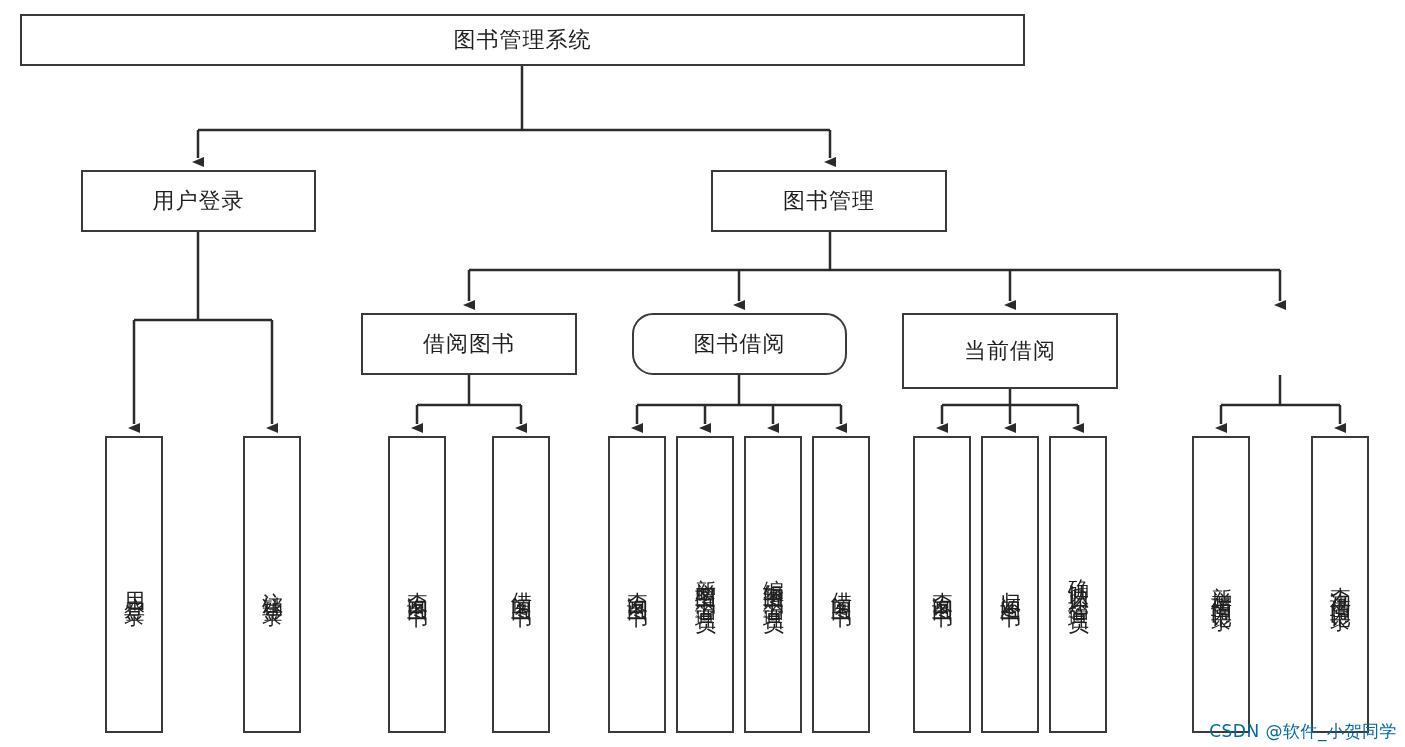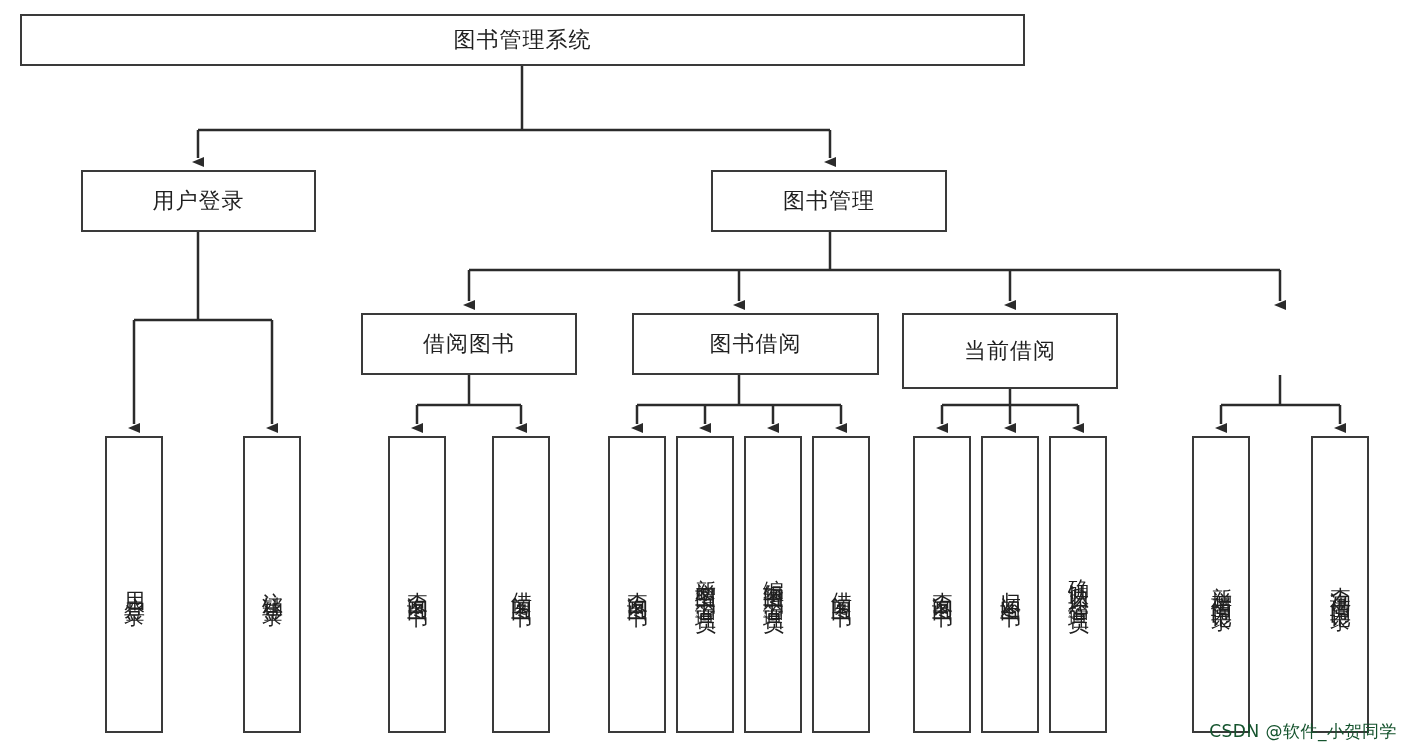--- a/index.html
+++ b/index.html
@@ -19,21 +19,21 @@
   .node.v{
     writing-mode:vertical-rl;
     text-orientation:upright;
     font-size:21px;
     letter-spacing:5px;
     line-height:1;
     padding:6px 0;
   }
   .watermark{
     position:absolute;right:8px;bottom:4px;
-    font-size:17px;color:#14532d;white-space:nowrap;
+    font-size:17px;color:#0369a1;white-space:nowrap;
     letter-spacing:0.5px;
   }
 </style>
 </head>
 <body>
 
 <div id="stage">
 
   <svg id="wires" viewBox="0 0 1405 747" xmlns="http://www.w3.org/2000/svg">
     <defs>
@@ -84,21 +84,21 @@
       <path d="M1340,405 L1340,424" marker-end="url(#arw)"></path>
     </g>
   </svg>
 
   <div class="node h" style="left:20px;top:14px;width:1005px;height:52px;">图书管理系统</div>
 
   <div class="node h" style="left:81px;top:170px;width:235px;height:62px;">用户登录</div>
   <div class="node h" style="left:711px;top:170px;width:236px;height:62px;">图书管理</div>
 
   <div class="node h" style="left:361px;top:313px;width:216px;height:62px;">借阅图书</div>
-  <div class="node h" style="left:632px;top:313px;width:247px;height:62px;">图书借阅</div>
+  <div class="node h" style="left:632px;top:313px;width:215px;height:62px;border-radius:21px;">图书借阅</div>
   <div class="node h" style="left:902px;top:313px;width:216px;height:76px;">当前借阅</div>
 
   <div class="node v" style="left:105px;top:436px;width:58px;height:297px;">用户登录</div>
   <div class="node v" style="left:243px;top:436px;width:58px;height:297px;">注销登录</div>
 
   <div class="node v" style="left:388px;top:436px;width:58px;height:297px;">查询图书</div>
   <div class="node v" style="left:492px;top:436px;width:58px;height:297px;">借阅图书</div>
 
   <div class="node v" style="left:608px;top:436px;width:58px;height:297px;">查询图书</div>
   <div class="node v" style="left:676px;top:436px;width:58px;height:297px;">新增图书（管理员）</div>

